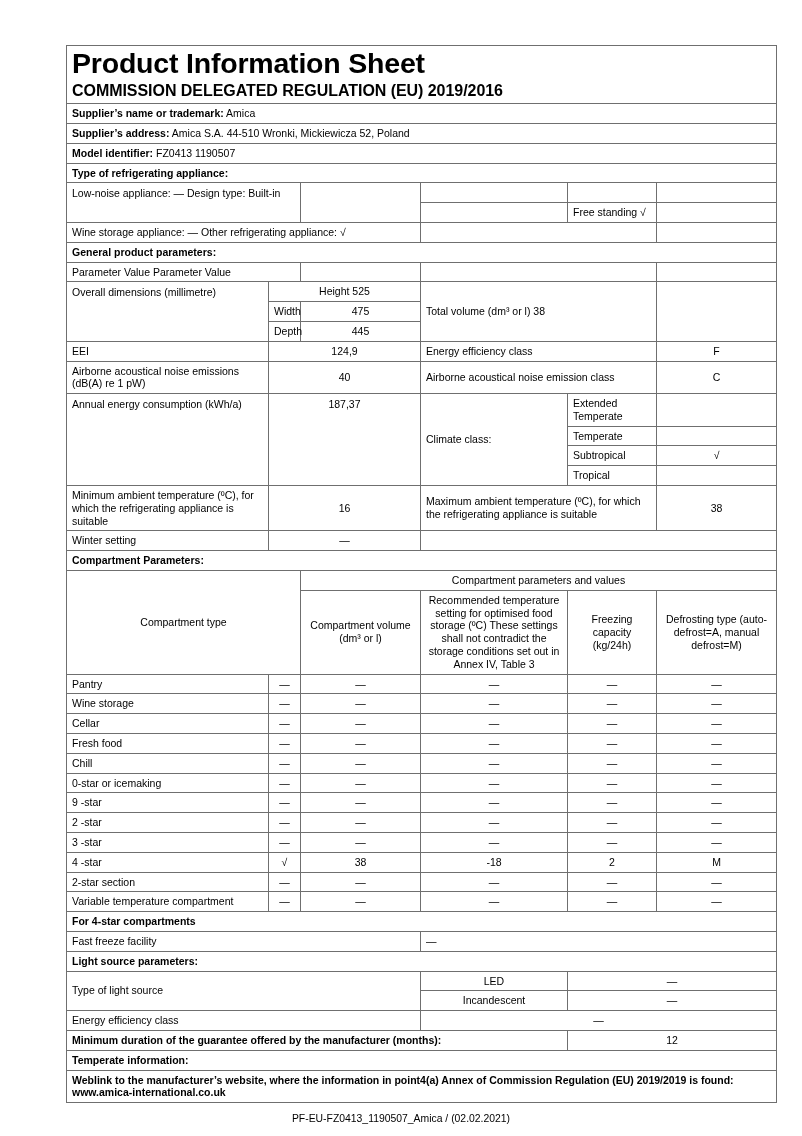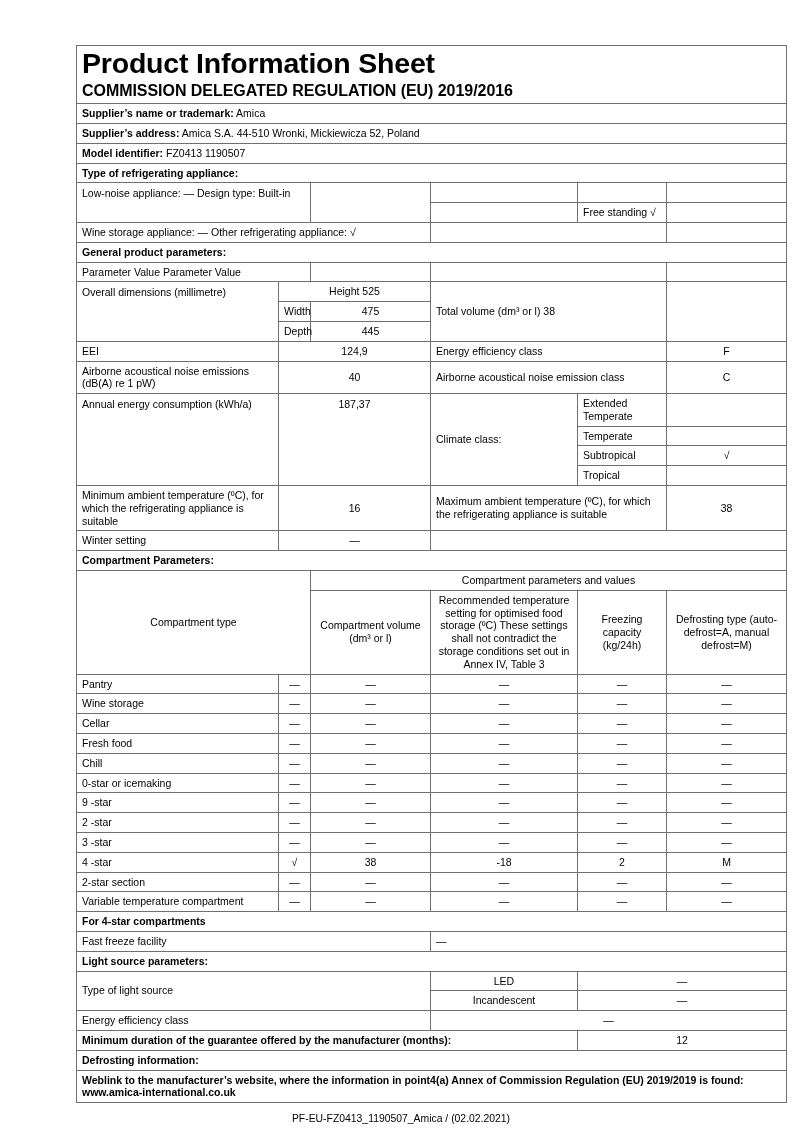--- a/index.html
+++ b/index.html
@@ -10,21 +10,21 @@
   body {
     width: 802px;
     height: 1136px;
     font-family: "Liberation Sans", sans-serif;
     color: #000000;
     position: relative;
     overflow: hidden;
   }
   .page {
     position: absolute;
-    left: 56px;
+    left: 46px;
     top: 45px;
     width: 710px;
     padding-left: 20px;
   }
 
   table.sheet {
     width: 710px;
     border-collapse: collapse;
     table-layout: fixed;
   }
@@ -356,21 +356,21 @@
         <td colspan="3">Energy efficiency class</td>
         <td colspan="3" class="c dash">—</td>
       </tr>
 
       <tr>
         <td colspan="4" class="sec">Minimum duration of the guarantee offered by the manufacturer (months):</td>
         <td colspan="2" class="c">12</td>
       </tr>
 
       <tr>
-        <td colspan="6" class="sec">Defrosting information:</td>
+        <td colspan="6" class="sec">Temperate information:</td>
       </tr>
       <tr>
         <td colspan="6" class="weblink">Weblink to the manufacturer’s website, where the information in point4(a) Annex of Commission Regulation (EU) 2019/2019 is found: www.amica-international.co.uk</td>
       </tr>
 
     </tbody>
   </table>
 </div>
 
 <div class="footer">PF-EU-FZ0413_1190507_Amica / (02.02.2021)</div>

